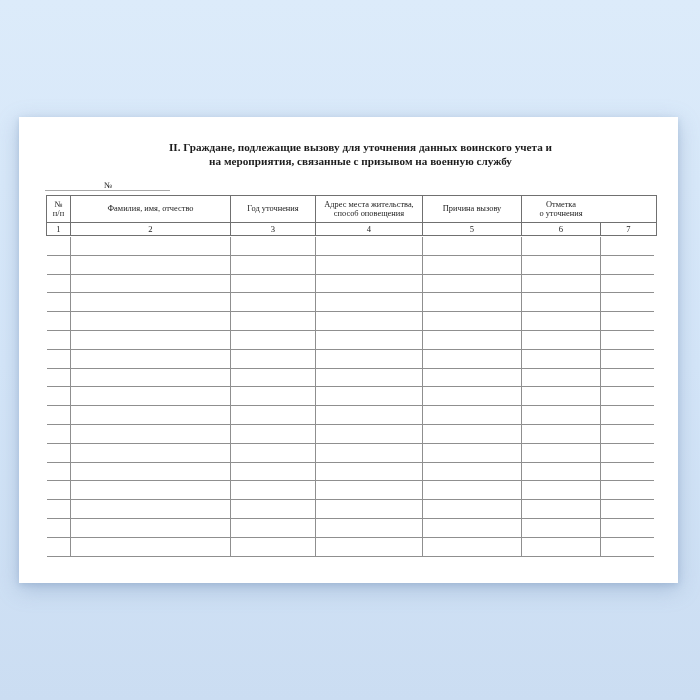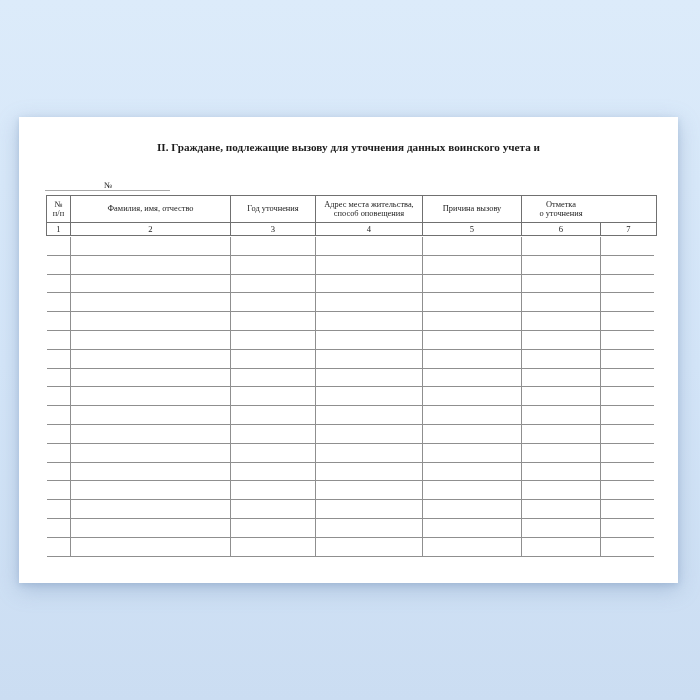--- a/index.html
+++ b/index.html
@@ -6,21 +6,21 @@
     --background-top:#dcebfa; --background-bottom:#cbddf2; --page:#ffffff;
     --header-border:#707070; --body-line:#8f8f8f; --underline:#a8a8a8; --text:#1c1c1c;
   }
   *{margin:0;padding:0;box-sizing:border-box;}
   html,body{width:700px;height:700px;}
   body{font-family:"Liberation Serif","DejaVu Serif",serif;color:var(--text);}
   .scene{position:relative;width:700px;height:700px;overflow:hidden;
     background:linear-gradient(180deg,var(--background-top) 0%,#d4e5f8 52%,var(--background-bottom) 100%);}
   .page{position:absolute;left:19px;top:117px;width:659px;height:466px;background:var(--page);
     box-shadow:0 6px 20px rgba(110,140,180,.38),0 2px 6px rgba(110,140,180,.28);}
-  .title{position:absolute;left:0;top:23px;width:100%;text-align:center;
+  .title{position:absolute;left:12px;top:23px;width:100%;text-align:center;
     font-weight:bold;font-size:11.2px;line-height:14px;}
   .no-line{position:absolute;left:26px;top:60px;width:125px;height:14px;
     border-bottom:1.5px solid var(--underline);}
   .no-sym{position:absolute;left:59px;bottom:0;font-size:8.5px;line-height:9px;}
   .tbl-head{position:absolute;left:27px;top:78px;width:611px;
     border:1px solid var(--header-border);background:var(--page);}
   .hrow{display:grid;grid-template-columns:23px 160px 85px 107px 99px 79px 56px;}
   .hrow.labels{height:27px;border-bottom:1px solid var(--header-border);}
   .hrow.nums{height:12px;}
   .hcell{display:flex;align-items:center;justify-content:center;text-align:center;
@@ -34,20 +34,21 @@
   .bcell + .bcell{border-left:1px solid var(--body-line);}
 </style>
 </head>
 <body>
 
 <div class="scene">
   <div class="page">
 
     <div class="title">
       <div>II. Граждане, подлежащие вызову для уточнения данных воинского учета и</div>
+      <div>на мероприятия, связанные с призывом на военную службу</div>
     </div>
 
     <div class="no-line">
       <span class="no-sym">№</span>
     </div>
 
     <div class="tbl-head">
       <div class="hrow labels">
         <div class="hcell">№
 п/п</div>

